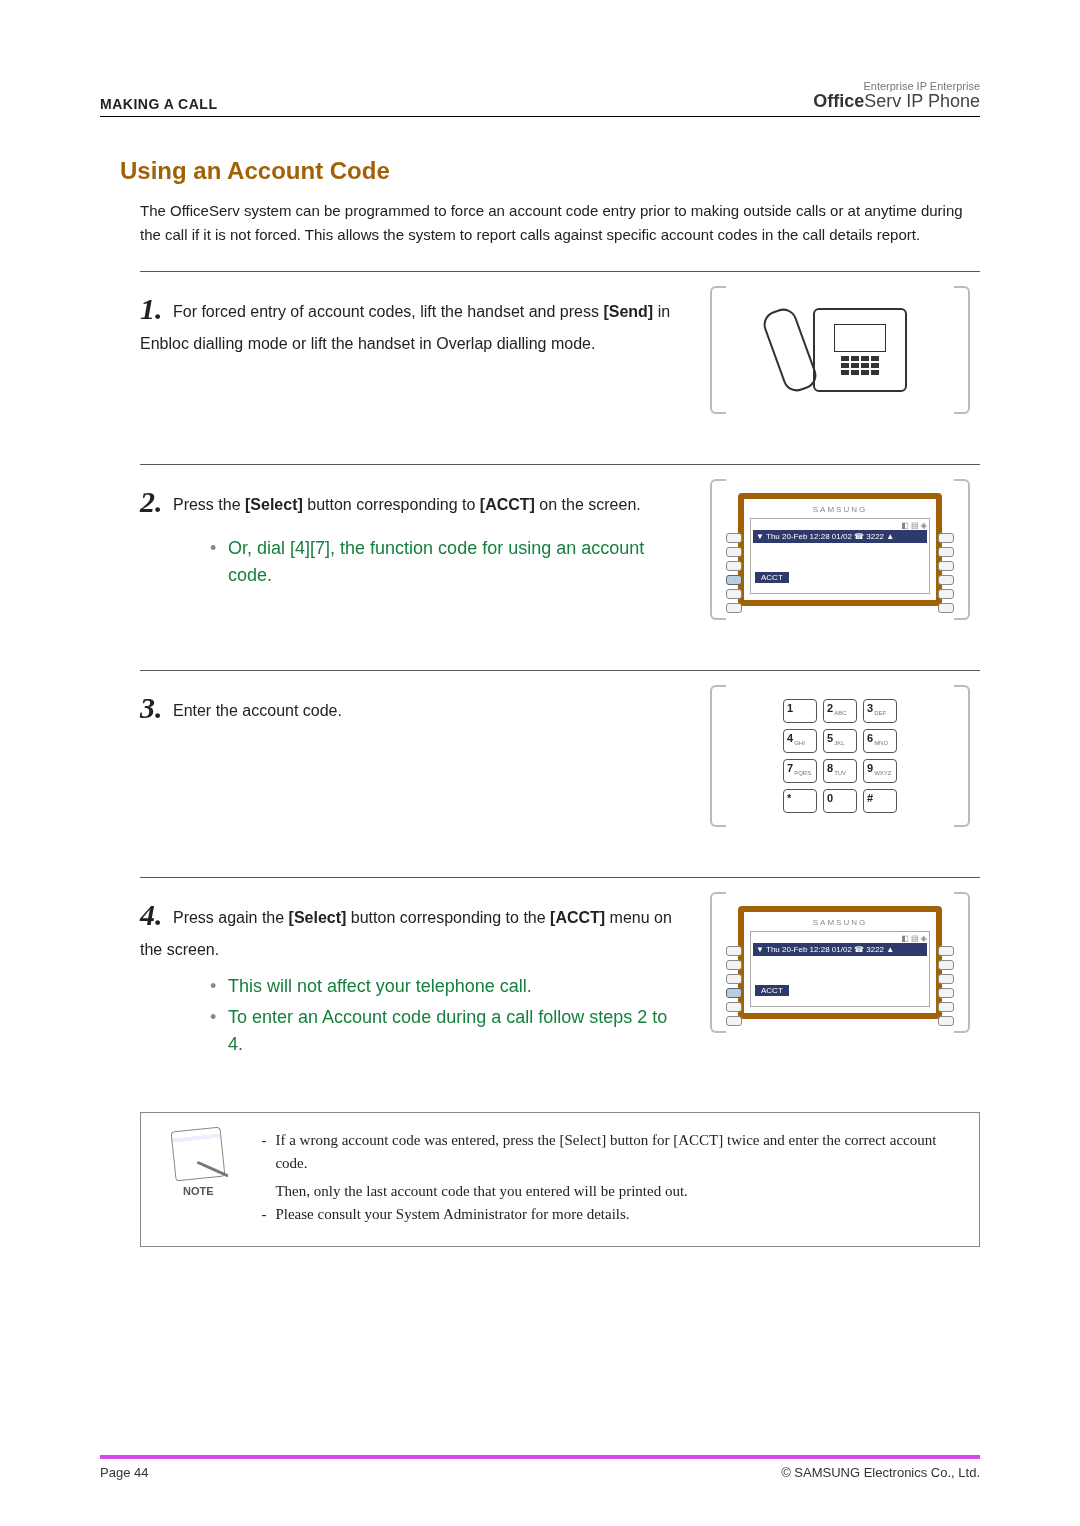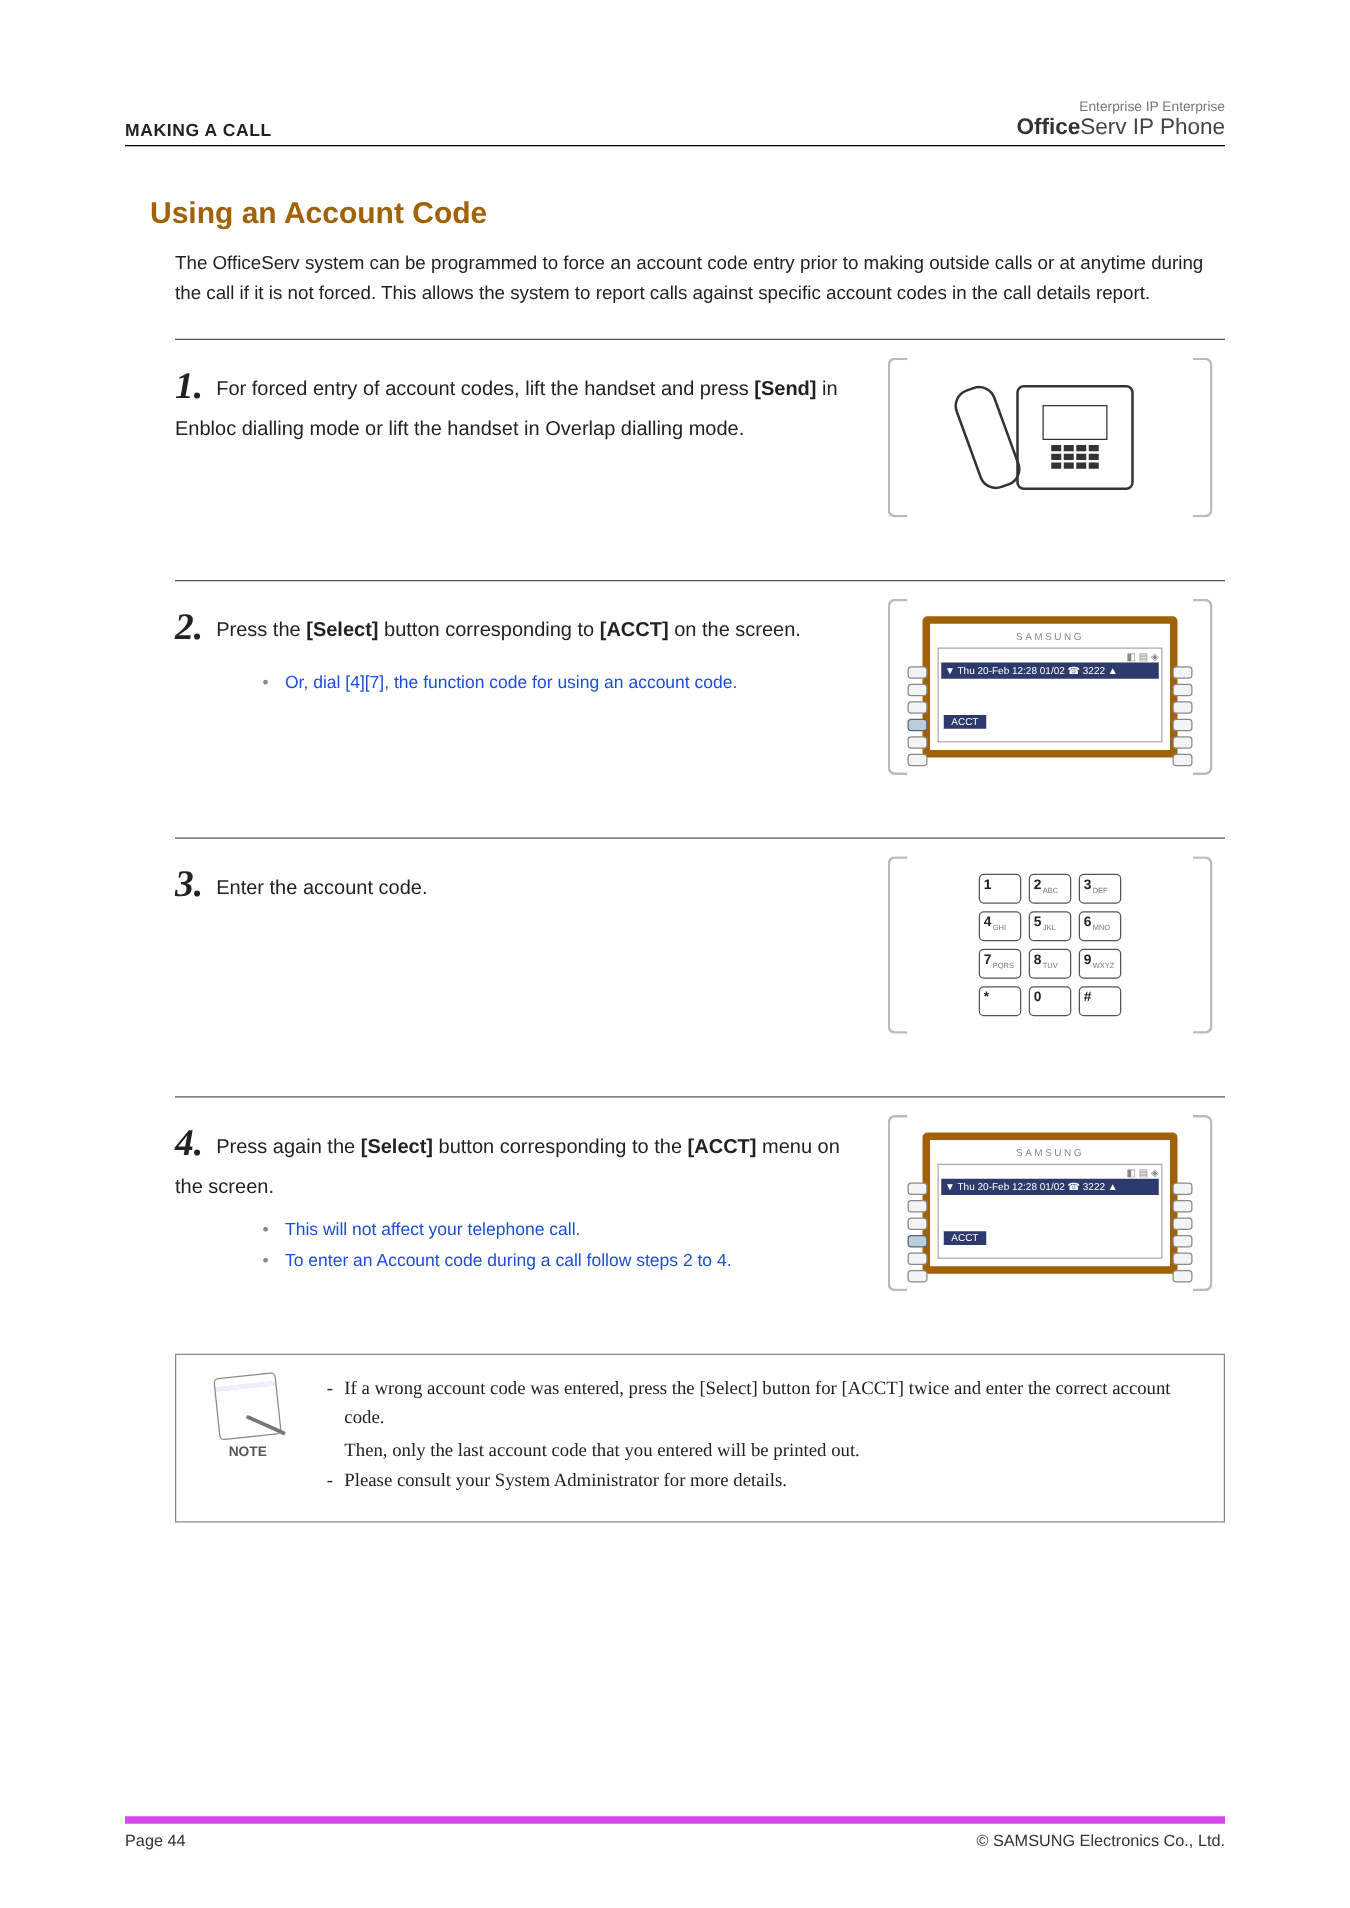--- a/index.html
+++ b/index.html
@@ -68,22 +68,22 @@
     font-style: italic;
     font-size: 30px;
     font-weight: bold;
     margin-right: 6px;
     vertical-align: -2px;
   }
   .bullets {
     margin: 10px 0 0 70px;
     padding: 0;
     list-style: none;
-    font-size: 14px;
-    color: #1d4ed8;
+    font-size: 18px;
+    color: #15803d;
   }
   .bullets li {
     position: relative;
     padding-left: 18px;
     line-height: 1.5;
     margin-bottom: 4px;
   }
   .bullets li::before {
     content: "•";
     position: absolute;
@@ -275,21 +275,21 @@
   .note-body li { position: relative; padding-left: 14px; margin-bottom: 4px; font-family: "Times New Roman", serif; }
   .note-body li::before { content: "-"; position: absolute; left: 0; }
   .note-body .sub { padding-left: 14px; font-family: "Times New Roman", serif; }
   .footer {
     position: absolute;
     left: 100px; right: 100px;
     bottom: 46px;
     display: flex;
     justify-content: space-between;
     font-size: 13px;
-    border-top: 6px solid #d946ef;
+    border-top: 4px solid #d946ef;
     padding-top: 6px;
     color: #333;
   }
   b { font-weight: bold; }
 </style>
 </head>
 <body>
 
 <div class="page">
 

